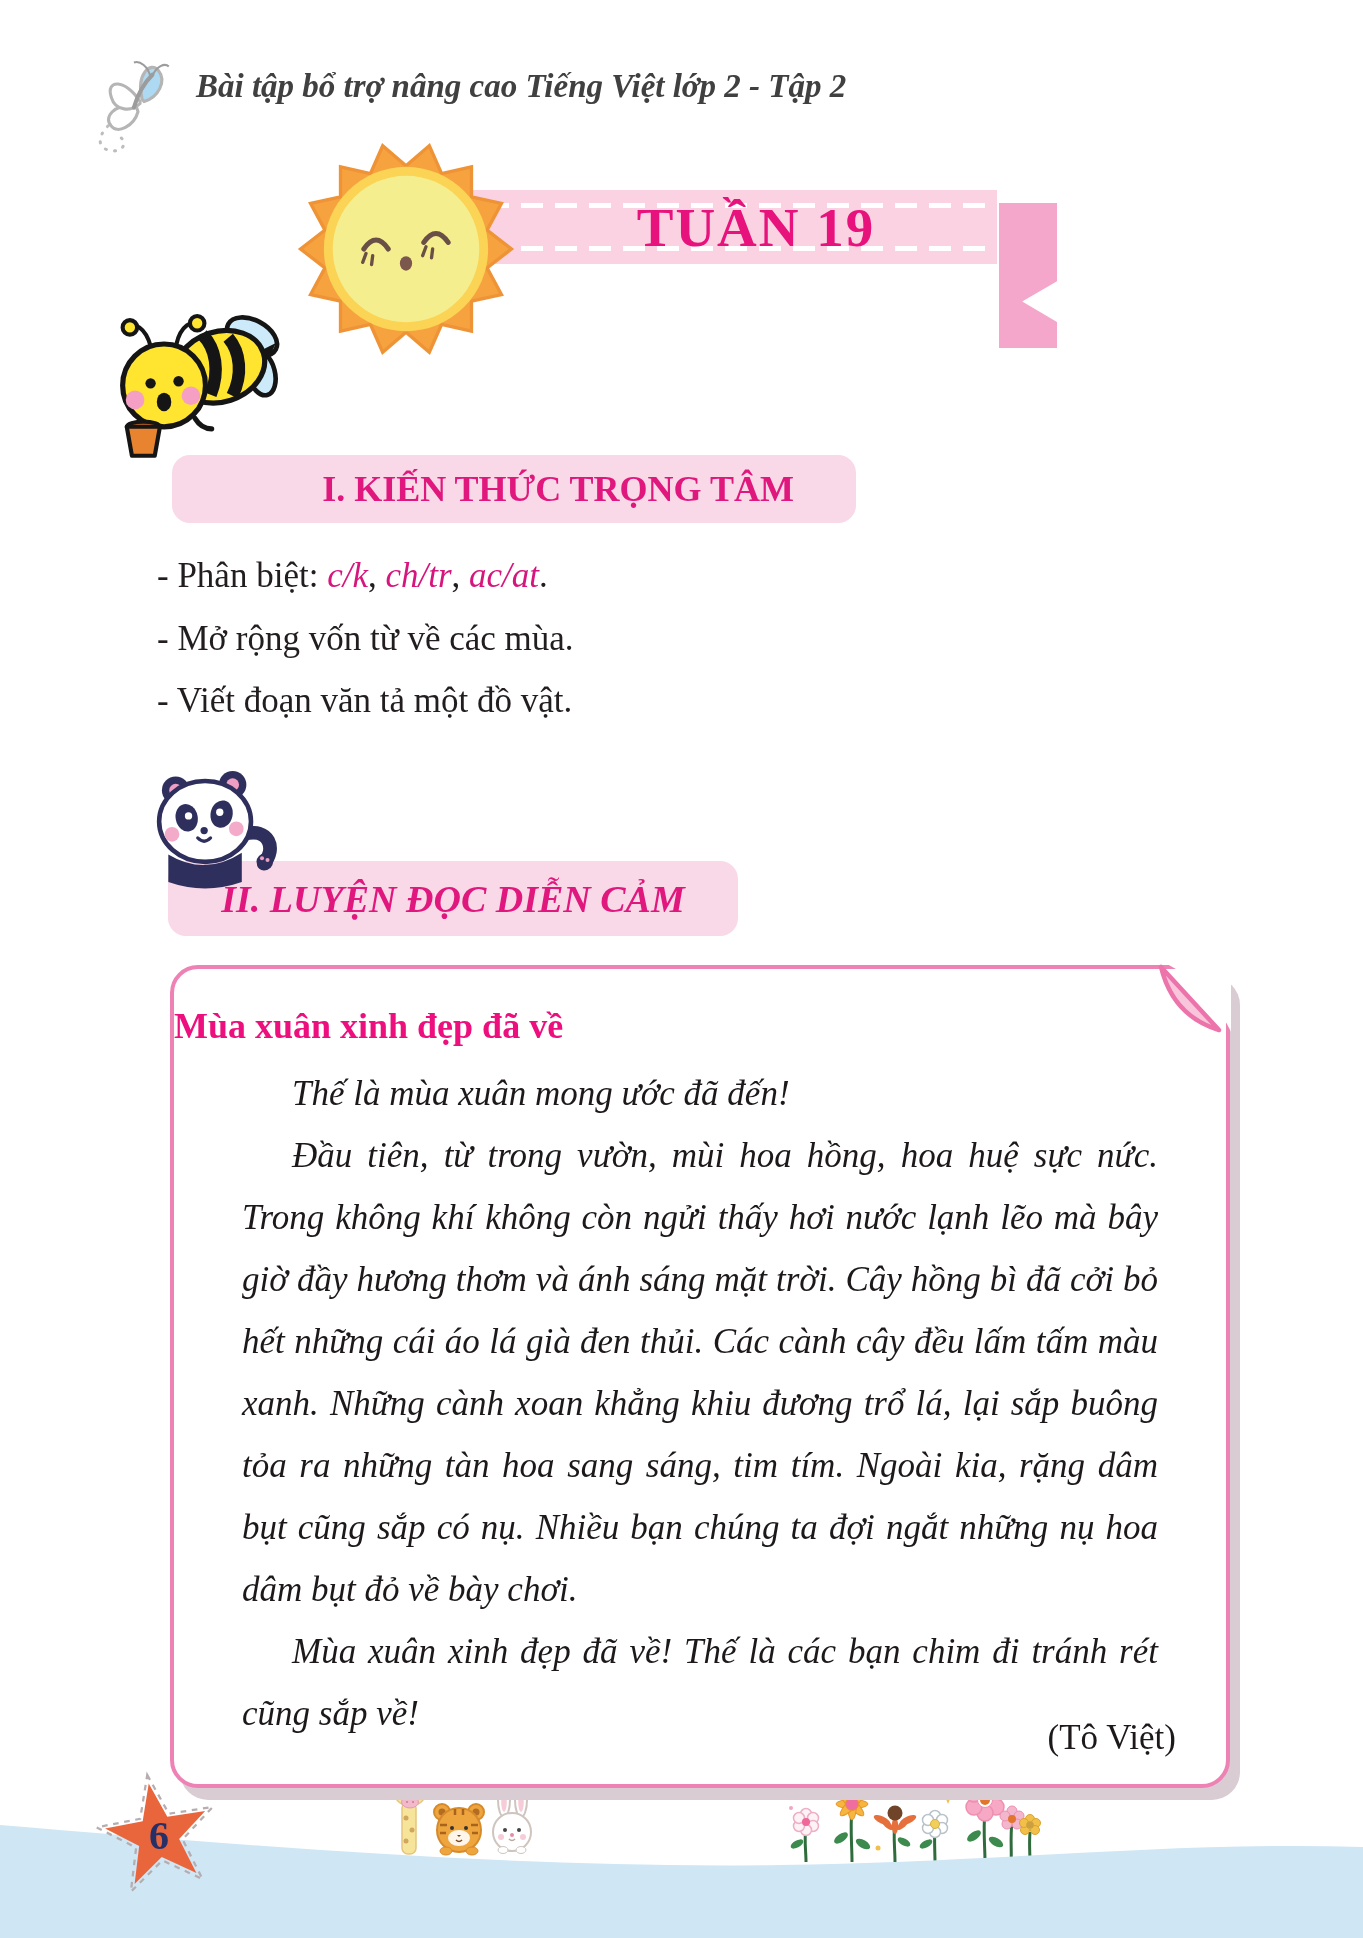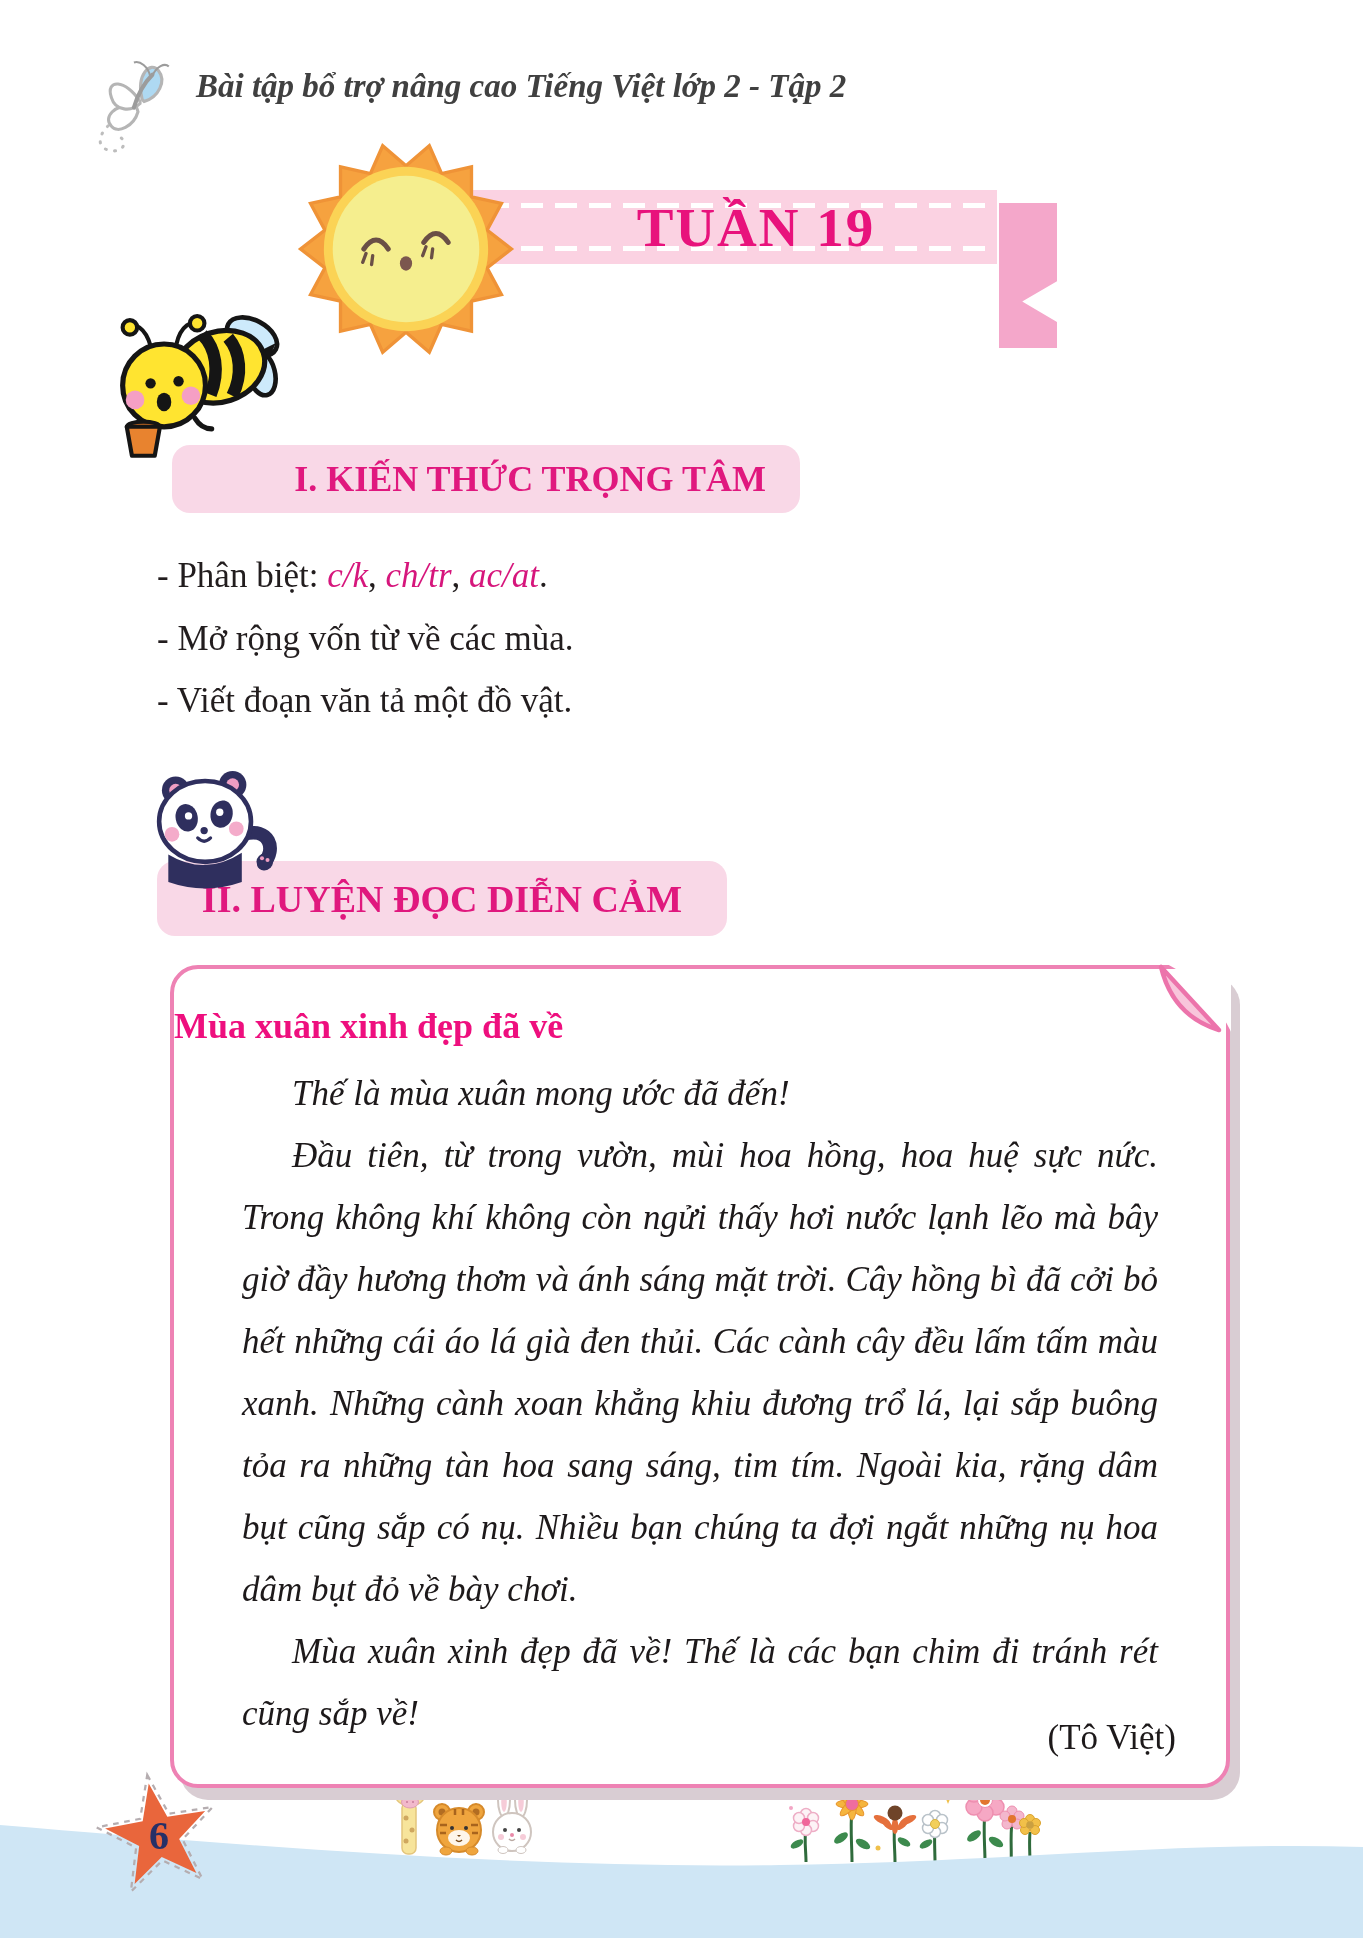--- a/index.html
+++ b/index.html
@@ -25,22 +25,22 @@
     font-size:55px;font-weight:bold;color:#e8127c;letter-spacing:2px;}
   .sun{left:295px;top:138px;width:222px;height:222px;z-index:2;}
 
   
   .bee{left:104px;top:286px;width:176px;height:176px;z-index:3;}
   .panda{left:144px;top:770px;width:146px;height:124px;z-index:3;}
 
   
   .pill{background:#f9d8e7;border-radius:18px;display:flex;align-items:center;justify-content:center;
     color:#e0187e;font-weight:bold;z-index:2;}
-  .pill1{left:172px;top:445px;width:628px;height:68px;font-size:36px;padding-left:88px;box-sizing:border-box;}
-  .pill2{left:157px;top:861px;width:570px;height:75px;font-size:38px;}
+  .pill1{left:172px;top:455px;width:684px;height:68px;font-size:36px;padding-left:88px;box-sizing:border-box;}
+  .pill2{left:168px;top:861px;width:570px;height:75px;font-size:38px;font-style:italic;}
 
   
   .knowledge{left:157px;top:545px;width:930px;font-size:35px;}
   .knowledge-item{line-height:62.5px;white-space:nowrap;}
   .accent{color:#d6167c;font-style:italic;}
 
   
   .passage-box{left:170px;top:965px;width:1060px;height:823px;box-sizing:border-box;background:#fff;
     border:4.5px solid #ee82b4;border-radius:28px;box-shadow:10px 12px 0 #d9cdd3;z-index:2;overflow:visible;}
   .fold{position:absolute;top:-5px;right:-5px;width:82px;height:82px;}

